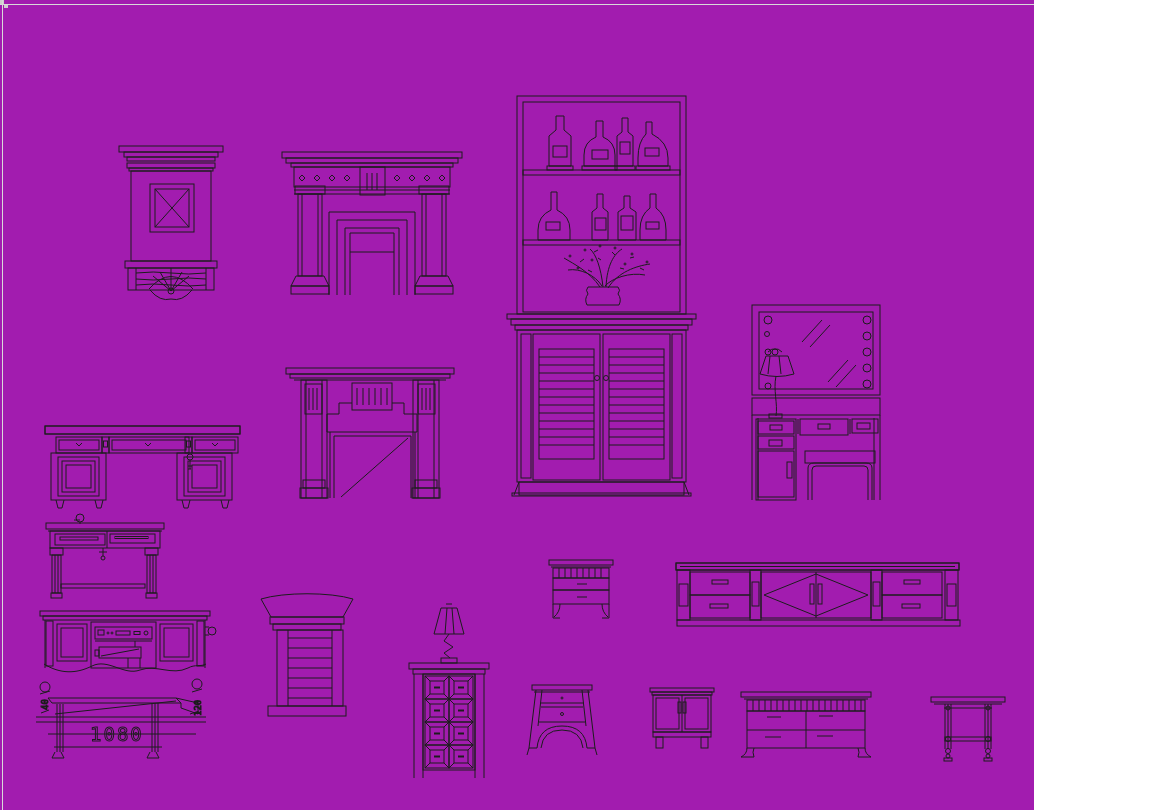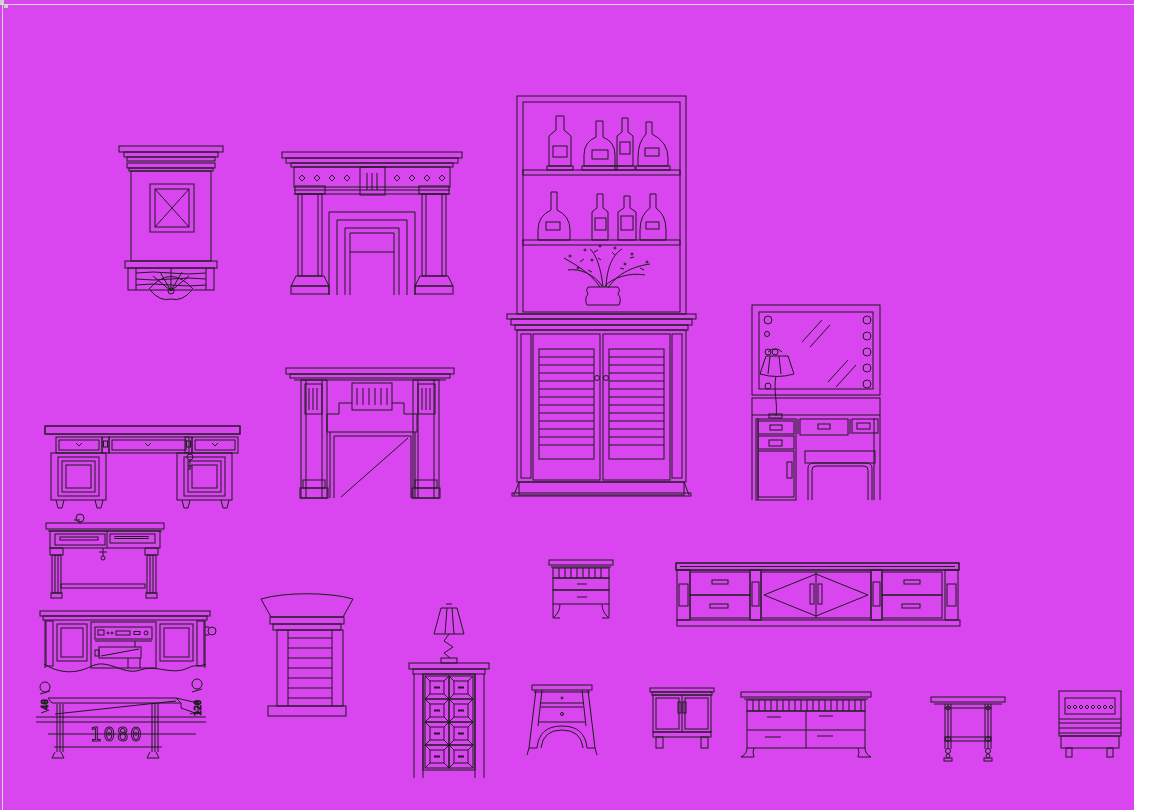--- a/index.html
+++ b/index.html
@@ -1,16 +1,16 @@
 <!DOCTYPE html>
 <html><head>
 <meta charset="utf-8">
 <style>
   html,body{margin:0;padding:0;background:#fff;}
-  .sheet{position:relative;width:1134px;height:810px;background:#d946ef;overflow:hidden;
+  .sheet{position:relative;width:1034px;height:810px;background:#a21caf;overflow:hidden;
          font-family:"DejaVu Sans", sans-serif;}
   svg{display:block;}
   
   #stage g.item *{stroke:#1c1c1c;stroke-width:1;fill:none;stroke-linecap:butt;stroke-linejoin:miter;}
   #stage .f{fill:#161616;stroke:none;}
   #stage .thick{stroke-width:2;}
   #stage .thin{stroke-width:.7;}
   #stage text{stroke:none;fill:#3c3c3c;font-family:"DejaVu Sans Mono", monospace;}
   #stage .dimtext{font-size:19px;letter-spacing:2px;}
   #stage .dimsmall{font-size:9px;letter-spacing:0;}

